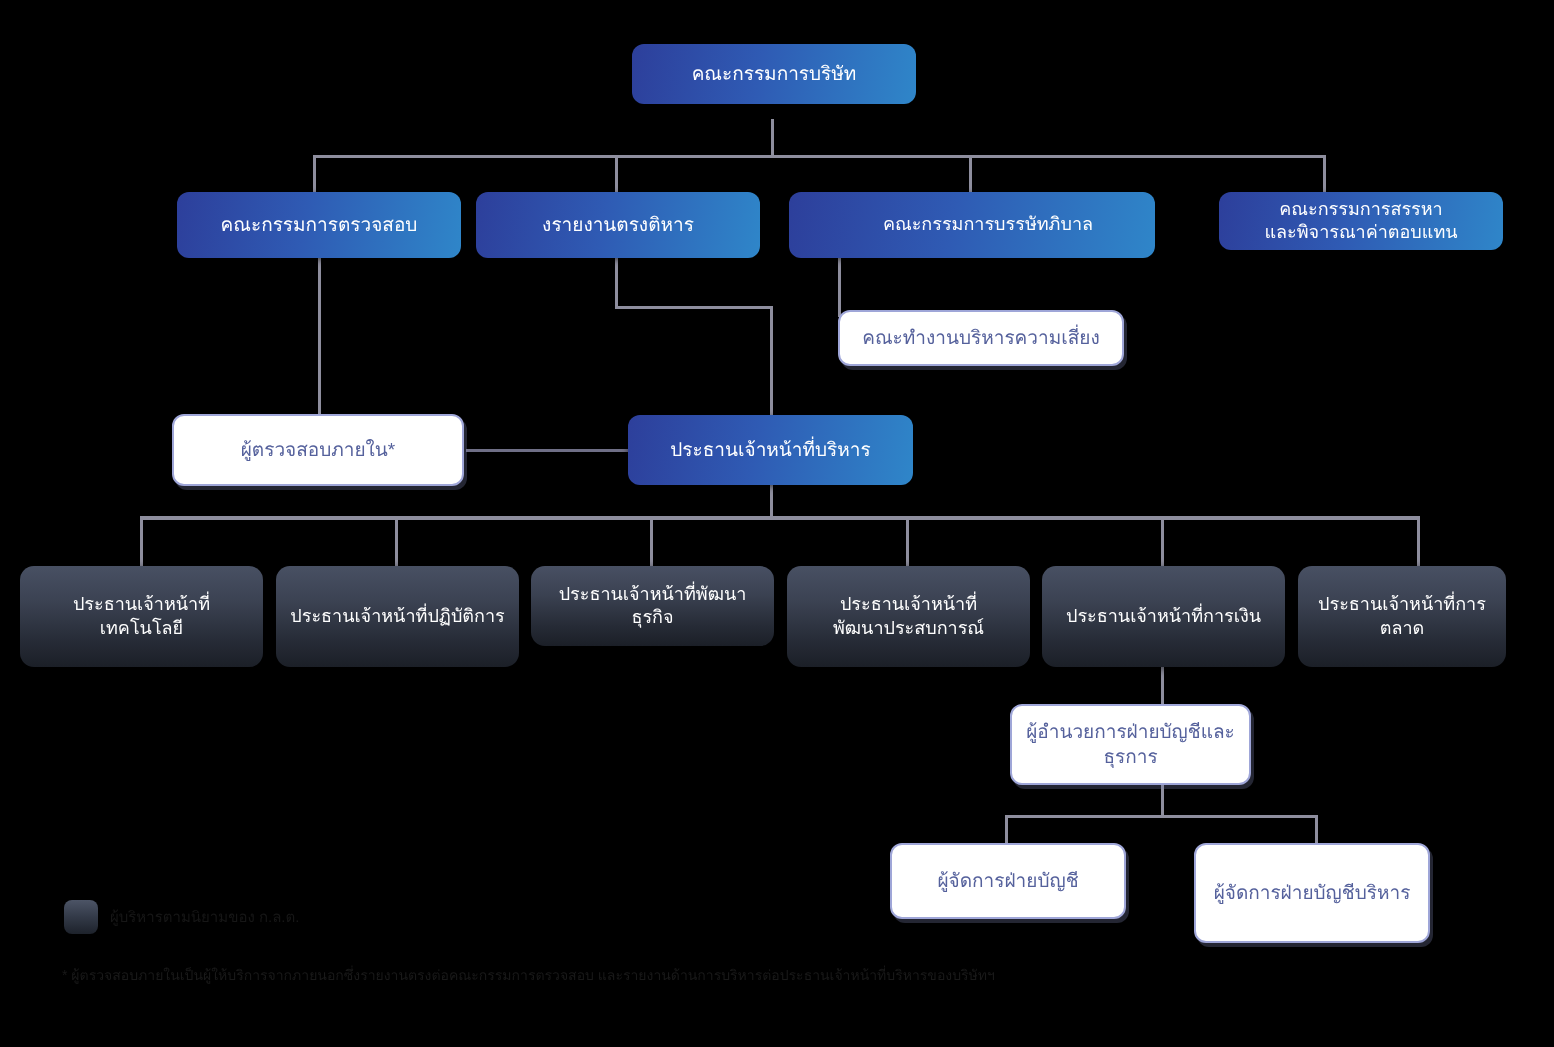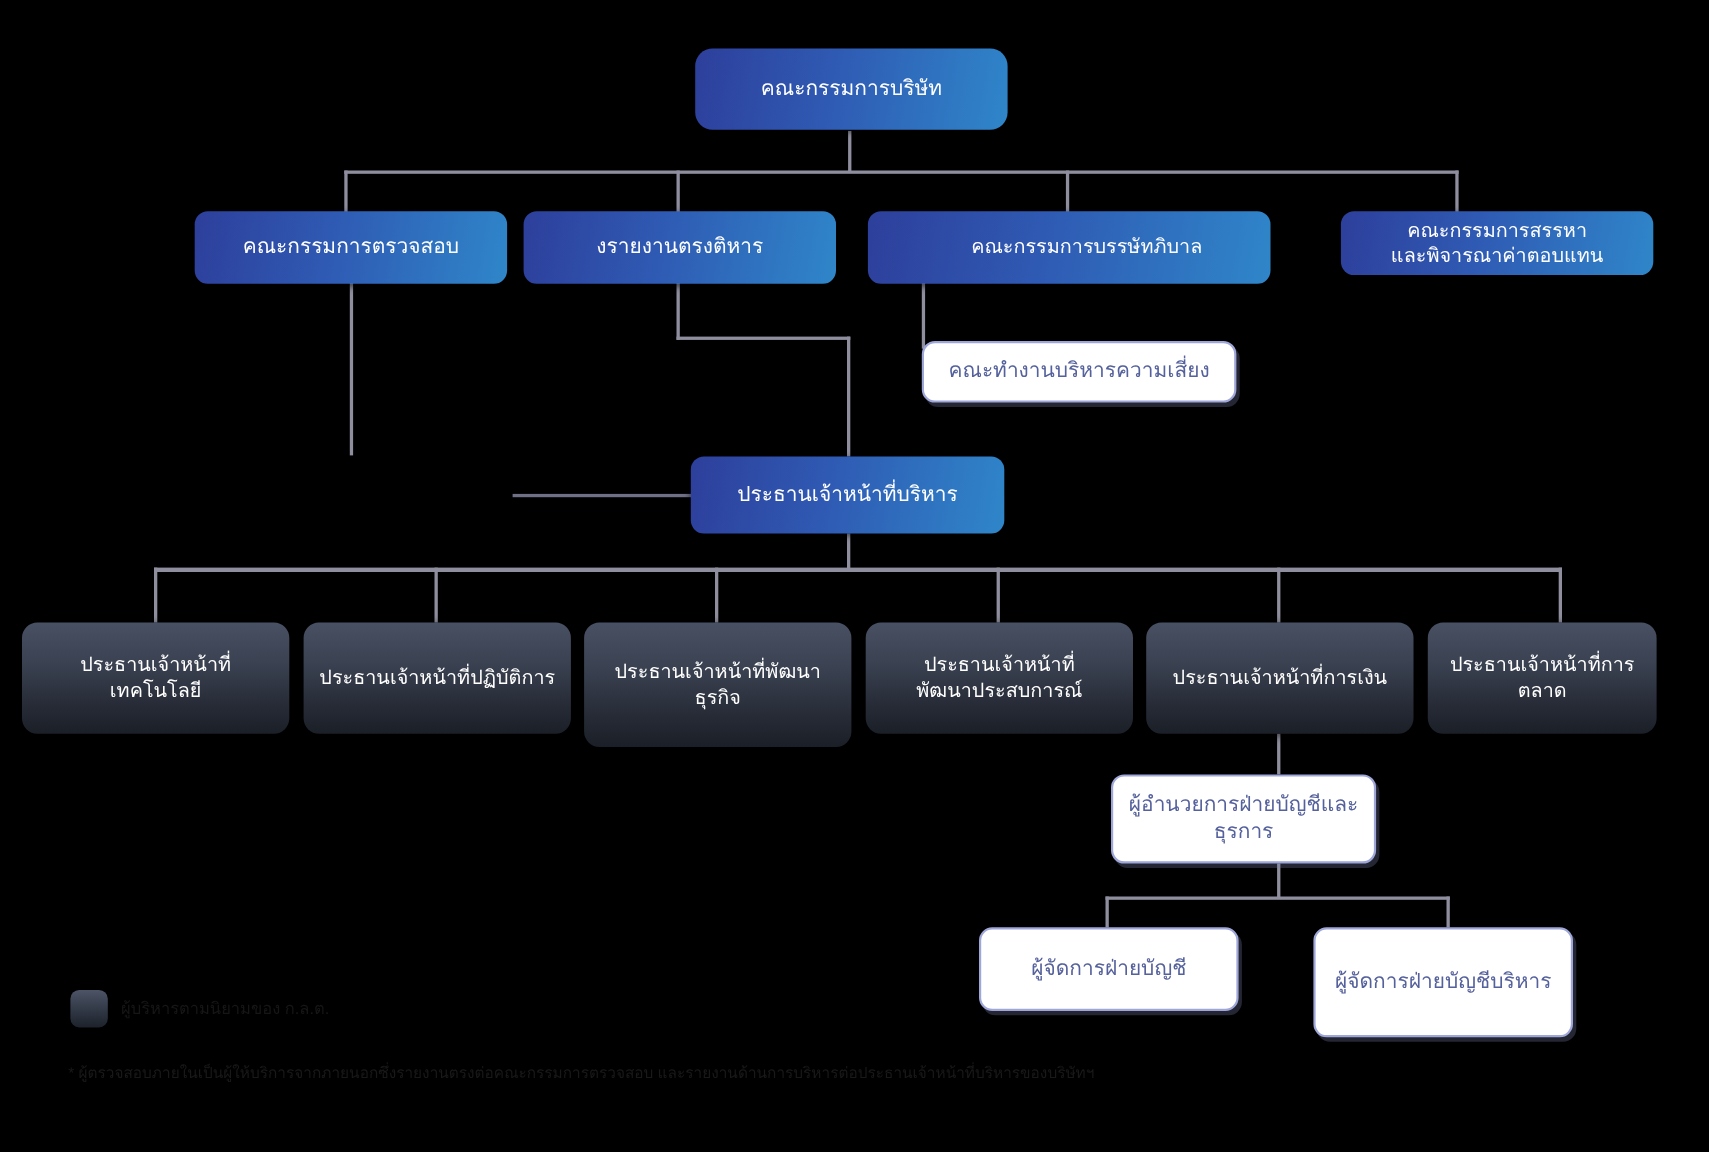--- a/index.html
+++ b/index.html
@@ -141,21 +141,21 @@
   <div class="conn" style="left:1161px; top:516px; width:3px; height:50px;"></div>
   <div class="conn" style="left:1417px; top:516px; width:3px; height:50px;"></div>
 
   <div class="conn" style="left:1161px; top:667px; width:3px; height:37px;"></div>
 
   <div class="conn" style="left:1161px; top:785px; width:3px; height:32px;"></div>
   <div class="conn" style="left:1005px; top:815px; width:313px; height:3px;"></div>
   <div class="conn" style="left:1005px; top:815px; width:3px; height:28px;"></div>
   <div class="conn" style="left:1315px; top:815px; width:3px; height:28px;"></div>
 
-  <div class="node node-blue" style="left:632px; top:44px; width:284px; height:74px;border-radius:16px;">
+  <div class="node node-blue" style="left:632px; top:44px; width:284px; height:60px;">
     <span>คณะกรรมการบริษัท</span>
   </div>
 
   <div class="node node-blue" style="left:177px; top:192px; width:284px; height:66px;">
     <span>คณะกรรมการตรวจสอบ</span>
   </div>
 
   <div class="node node-blue" style="left:476px; top:192px; width:284px; height:66px;">
     <span>งรายงานตรงติหาร</span>
   </div>
@@ -170,37 +170,40 @@
     <span>
       <span>คณะกรรมการสรรหา</span><br>
       <span>และพิจารณาค่าตอบแทน</span>
     </span>
   </div>
 
   <div class="node node-white" style="left:838px; top:310px; width:286px; height:56px;">
     <span>คณะทำงานบริหารความเสี่ยง</span>
   </div>
 
+  <div class="node node-white" style="left:172px; top:414px; width:292px; height:72px;">
+    <span>ผู้ตรวจสอบภายใน*</span>
+  </div>
 
   <div class="node node-blue" style="left:628px; top:415px; width:285px; height:70px;">
     <span>ประธานเจ้าหน้าที่บริหาร</span>
   </div>
 
   <div class="node node-dark" style="left:20px; top:566px; width:243px; height:101px;">
     <span>
       <span>ประธานเจ้าหน้าที่</span><br>
       <span>เทคโนโลยี</span>
     </span>
   </div>
 
   <div class="node node-dark" style="left:276px; top:566px; width:243px; height:101px;">
     <span>ประธานเจ้าหน้าที่ปฏิบัติการ</span>
   </div>
 
-  <div class="node node-dark" style="left:531px; top:566px; width:243px; height:113px;">
+  <div class="node node-dark" style="left:531px; top:566px; width:243px; height:80px;">
     <span>
       <span>ประธานเจ้าหน้าที่พัฒนา</span><br>
       <span>ธุรกิจ</span>
     </span>
   </div>
 
   <div class="node node-dark" style="left:787px; top:566px; width:243px; height:101px;">
     <span>
       <span>ประธานเจ้าหน้าที่</span><br>
       <span>พัฒนาประสบการณ์</span>

